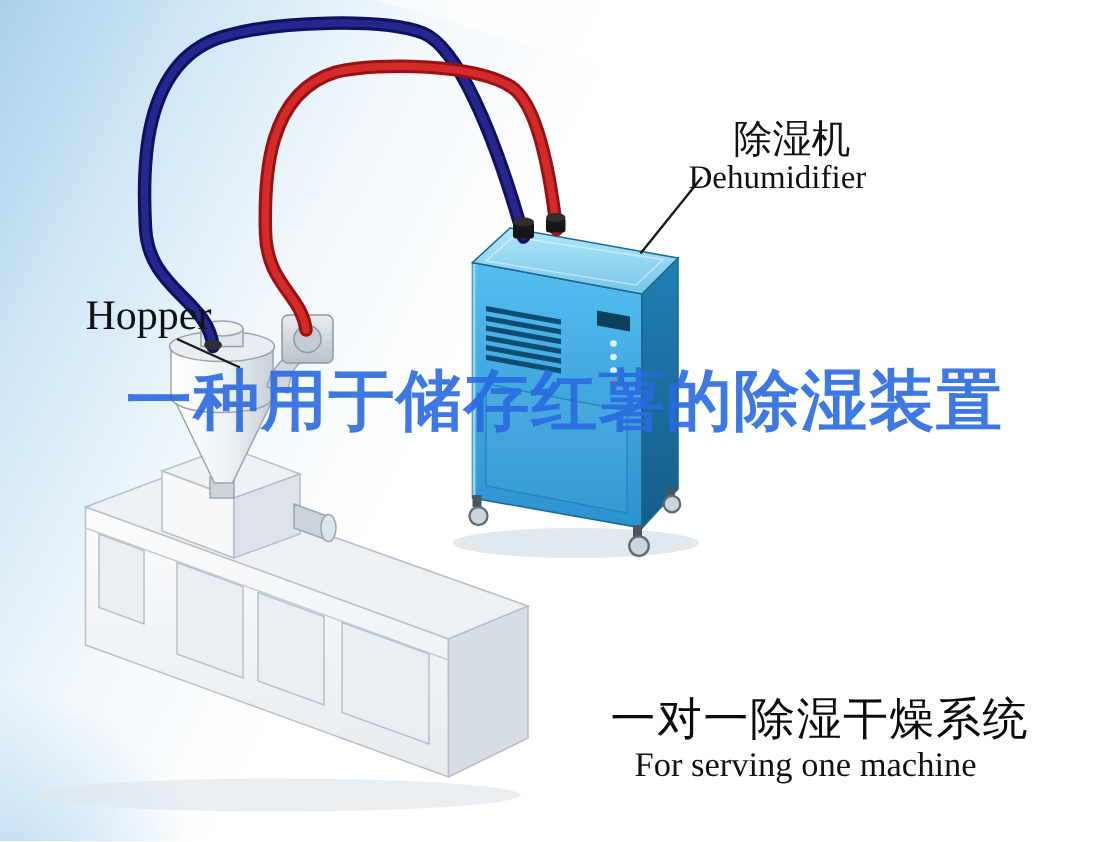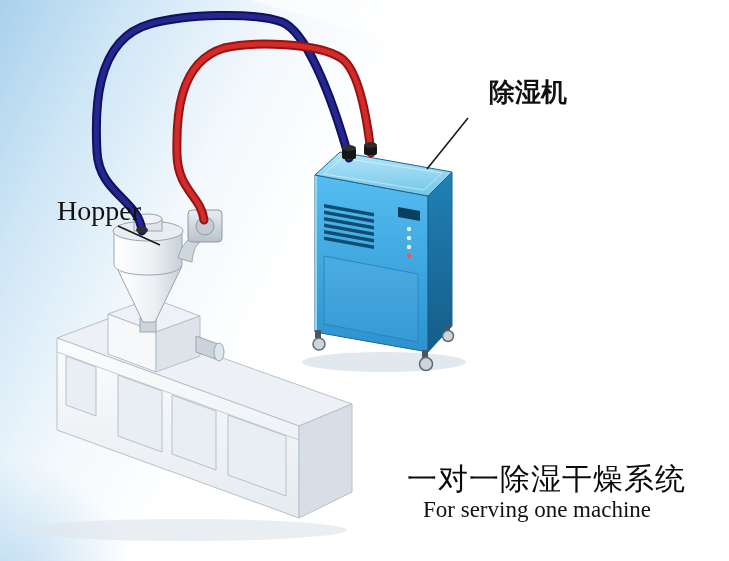--- a/index.html
+++ b/index.html
@@ -4,21 +4,21 @@
 <style>
   html,body{margin:0;padding:0;}
   .stage{
     position:relative;width:729px;height:561px;overflow:hidden;
     font-family:"Liberation Sans", sans-serif;
     background:
       radial-gradient(circle at 0% 105%, rgba(168,208,238,0.75) 0%, rgba(255,255,255,0) 14%),
       linear-gradient(117deg, #a9d1ec 0%, #cfe6f6 13%, #f2f8fc 28%, #ffffff 42%);
   }
   .diagram-svg{position:absolute;left:0;top:0;}
-  .label-cn{position:absolute;font-weight:700;color:#111;white-space:nowrap;line-height:1.1;}
+  .label-cn{position:absolute;font-weight:400;color:#111;white-space:nowrap;line-height:1.1;}
   .label-en{position:absolute;font-family:"Liberation Serif", serif;color:#111;white-space:nowrap;line-height:1.1;}
   .watermark{
     position:absolute;font-weight:700;font-size:44px;letter-spacing:1px;
     color:#2a6ae0;opacity:0.9;white-space:nowrap;line-height:1.0;
   }
   .caption-cn{position:absolute;left:407px;top:459px;font-size:30px;font-weight:400;color:#0a0a0a;letter-spacing:1px;white-space:nowrap;}
   .caption-en{position:absolute;left:423px;top:497px;font-family:"Liberation Serif", serif;font-size:23px;font-weight:400;color:#111;white-space:nowrap;}
 </style>
 </head>
 <body>
@@ -138,17 +138,19 @@
       <ellipse cx="370.5" cy="145" rx="6.5" ry="3" fill="#2e2e2e"></ellipse>
     </g>
 
     <line x1="468" y1="118" x2="427" y2="169" stroke="#1a1a1a" stroke-width="1.6"></line>
     <line x1="118" y1="226" x2="160" y2="245" stroke="#1a1a1a" stroke-width="1.6"></line>
   </svg>
 
   <div class="label-en" style="left:57px;top:196px;font-size:28px">Hopper</div>
 
   <div class="label-cn" style="left:489px;top:78px;font-size:26px">除湿机</div>
+  <div class="label-en" style="left:459px;top:106px;font-size:22px">Dehumidifier</div>
 
+  <div class="watermark" style="left:84px;top:246px">一种用于储存红薯的除湿装置</div>
 
   <div class="caption-cn">一对一除湿干燥系统</div>
   <div class="caption-en">For serving one machine</div>
 </div>
 
 </body></html>

